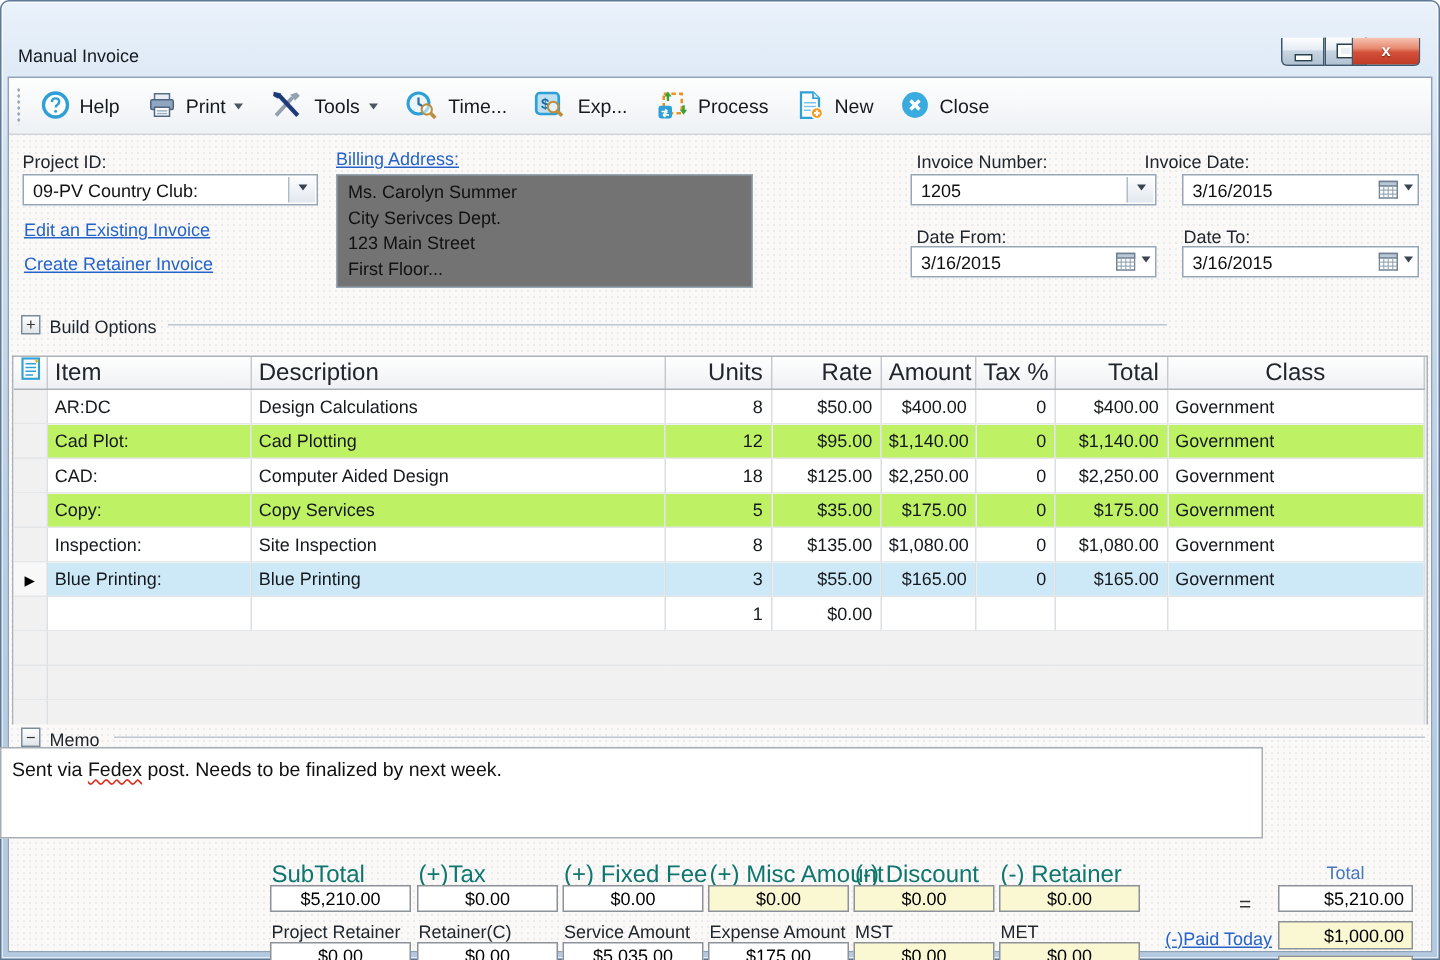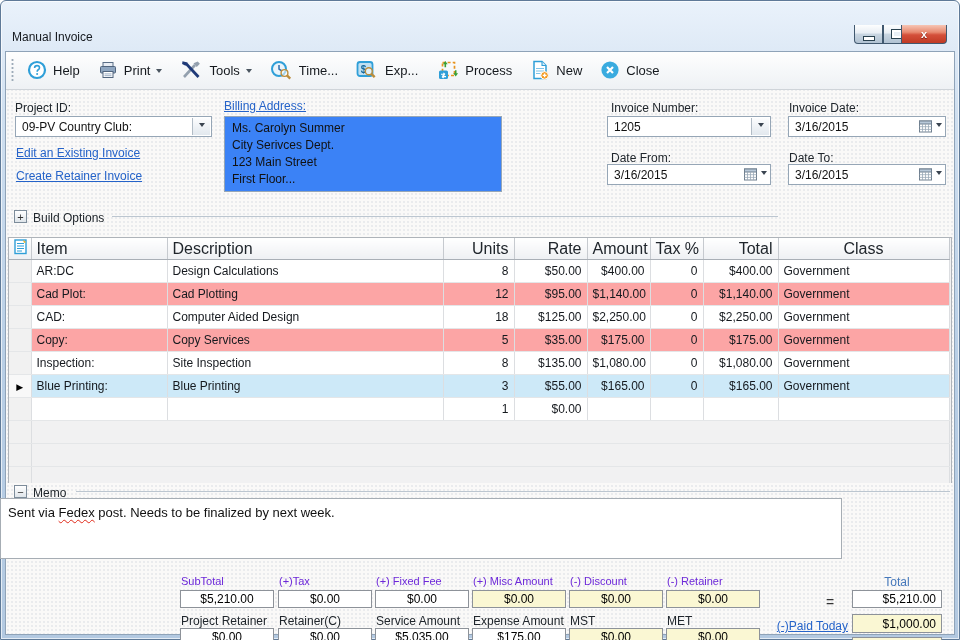--- a/index.html
+++ b/index.html
@@ -48,21 +48,21 @@
   .lbl{font-size:12px;color:#20262c;white-space:nowrap;}
   .link{font-size:12px;color:#2563c9;text-decoration:underline;white-space:nowrap;cursor:pointer;}
   .field{box-sizing:border-box;background:#fff;border:1px solid #96a6b6;height:21px;font-size:12px;
          color:#111;}
   .field .val{position:absolute;left:6px;top:3px;white-space:nowrap;}
   .combo-btn{position:absolute;right:1px;top:1px;bottom:1px;width:17px;
              background:linear-gradient(180deg,#fcfdfe,#e2e8ee);border-left:1px solid #b2bcc6;
              display:flex;align-items:center;justify-content:center;}
   .combo-btn .caret{margin:0;border-top-color:#3a4450;}
   .date-btn{position:absolute;right:3px;top:3px;display:flex;align-items:center;gap:4px;}
-  .addr{box-sizing:border-box;background:#3b82f6;border:1px solid #96a6b6;font-size:12px;color:#111;
+  .addr{box-sizing:border-box;background:#737373;border:1px solid #96a6b6;font-size:12px;color:#111;
         padding:3px 7px;line-height:17px;}
 
   
   .toggle{width:13px;height:13px;box-sizing:border-box;border:1px solid #7d8c9a;
           background:linear-gradient(180deg,#fff,#dfe5ea);font-size:11px;line-height:10px;
           color:#333;display:flex;align-items:center;justify-content:center;}
   .gline{height:1px;background:#bcc6d0;}
 
   
   .gridwrap{left:8px;top:213px;width:942px;height:245px;overflow:hidden;
@@ -70,35 +70,35 @@
   table.grid{border-collapse:collapse;table-layout:fixed;width:940px;background:#fff;}
   table.grid th{height:21px;background:linear-gradient(180deg,#ffffff,#eef0f3);
        border-right:1px solid #c6cacf;border-bottom:1px solid #a9afb6;
        font-size:16px;font-weight:normal;color:#20262c;padding:0 5px;white-space:nowrap;overflow:hidden;}
   table.grid td{height:22px;border-right:1px solid #dcdee1;border-bottom:1px solid #e4e6e8;
        font-size:12px;color:#15191e;padding:0 5px;white-space:nowrap;overflow:hidden;background:#fff;}
   table.grid .al{text-align:left}.grid .ar{text-align:right}.grid .ac{text-align:center}
   td.selcell,th.selcell{background:#f1f1f1 !important;border-right:1px solid #b6babf;
        border-bottom:1px solid #d4d6d8;padding:0;text-align:center;}
   th.selcell{background:linear-gradient(180deg,#ffffff,#eef0f3) !important;}
-  tr.even td{background:#fca5a5;}
+  tr.even td{background:#bef264;}
   tr.sel td{background:#cde9f8;}
   tr.sel td.selcell{background:#f8f8f8 !important;}
   .rowarrow{font-size:9px;color:#000;line-height:1;}
   td.filler{background:#f1f1f2 !important;border-right:none;border-bottom:none;}
 
   
   .memo-box{box-sizing:border-box;background:#fff;border:1px solid #a6adb4;font-size:13px;
             color:#111;padding:5px 7px;line-height:17px;}
   .squiggle{text-decoration:underline;text-decoration-style:wavy;text-decoration-color:#e02a1a;
             text-decoration-thickness:1px;text-underline-offset:2px;}
 
   
   .t-col{position:absolute;width:94px;height:84px;top:0;}
-  .t-lab1{position:absolute;top:0;left:1px;font-size:11px;color:#6d28d9;white-space:nowrap;}
+  .t-lab1{position:absolute;top:0;left:1px;font-size:16px;color:#0f766e;white-space:nowrap;}
   .t-lab2{position:absolute;top:39px;left:1px;font-size:12px;color:#20262c;white-space:nowrap;}
   .t-box{position:absolute;left:0;width:94px;height:18px;box-sizing:border-box;
          border:1px solid #8d9299;background:#fff;font-size:12px;color:#000;
          display:flex;align-items:center;justify-content:center;}
   .t-box.b1{top:15px}.t-box.b2{top:53px}
   .t-box.yellow{background:#faf7d3;}
   .r-box{box-sizing:border-box;border:1px solid #8d9299;background:#fff;font-size:12px;color:#000;
          display:flex;align-items:center;justify-content:flex-end;padding-right:5px;}
   .r-box.yellow{background:#faf7d3;}
   .blue{color:#4678bb;}
@@ -222,21 +222,21 @@
 </div>
 
 <div class="abs lbl" style="left:611px;top:77px">Invoice Number:</div>
 <div class="abs field" style="left:607px;top:92px;width:164px">
   <span class="val">1205</span>
   <span class="combo-btn">
       <span class="caret"></span>
     </span>
 </div>
 
-<div class="abs lbl" style="left:789px;top:77px">Invoice Date:</div>
+<div class="abs lbl" style="left:763px;top:77px">Invoice Date:</div>
 <div class="abs field" style="left:788px;top:92px;width:158px">
   <span class="val">3/16/2015</span>
   <span class="date-btn">
     <svg width="13" height="13" viewBox="0 0 13 13">
         <rect x="0.5" y="1" width="12" height="11" fill="#fff" stroke="#708090"></rect>
         <rect x="0.5" y="1" width="12" height="3" fill="#b8c8d8" stroke="#708090"></rect>
         <g stroke="#9aaab8" stroke-width="0.8">
           <path d="M3.5 4v8M6.5 4v8M9.5 4v8M0.5 6.7h12M0.5 9.4h12"></path>
         </g>
       </svg>

